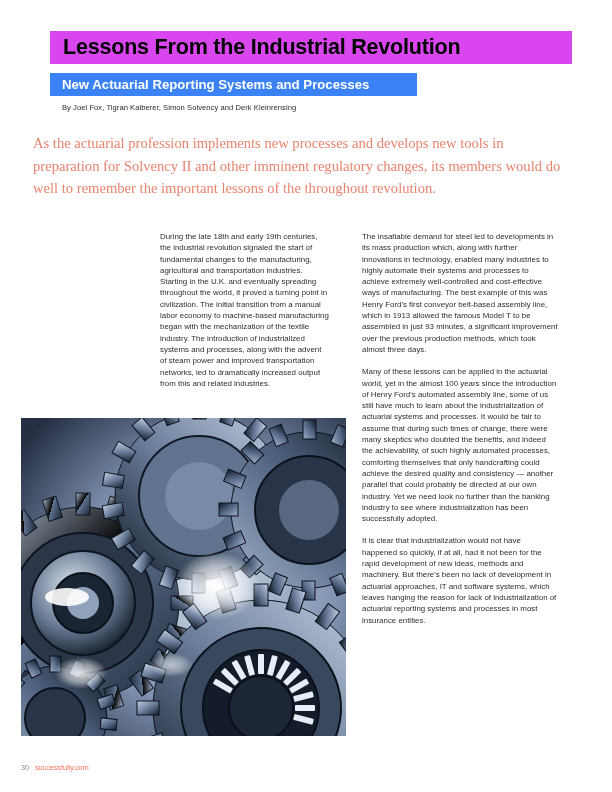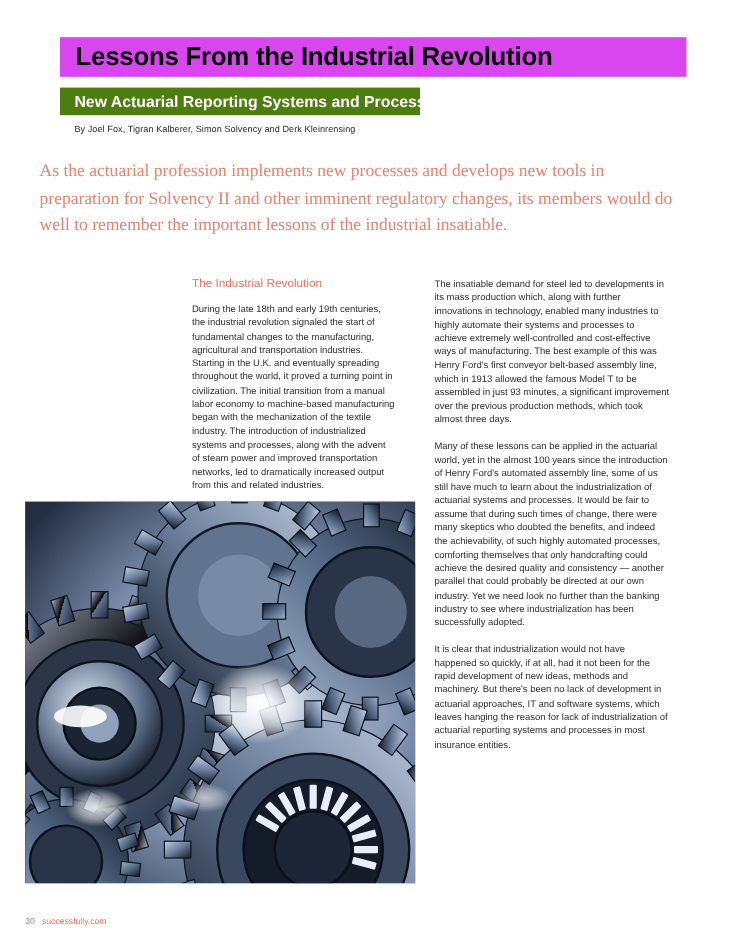--- a/index.html
+++ b/index.html
@@ -38,23 +38,23 @@
     letter-spacing: -0.2px;
     padding-left: 13px;
     line-height: 1;
     white-space: nowrap;
   }
 
   .subtitle-band {
     position: absolute;
     left: 50px;
     top: 73px;
-    width: 300px;
+    width: 367px;
     height: 23px;
-    background: #4d7c0f;
+    background: #3b82f6;
     display: flex;
     align-items: center;
   }
   .subtitle-band .subtitle-text {
     font-size: 13.2px;
     font-weight: bold;
     color: #ffffff;
     padding-left: 12px;
     line-height: 1;
     white-space: nowrap;
@@ -152,25 +152,24 @@
     <div class="title-text">Lessons From the Industrial Revolution</div>
   </div>
 
   <div class="subtitle-band">
     <div class="subtitle-text">New Actuarial Reporting Systems and Processes</div>
   </div>
 
   <div class="byline">By Joel Fox, Tigran Kalberer, Simon Solvency and Derk Kleinrensing</div>
 
   <div class="deck">
-    <p>As the actuarial profession implements new processes and develops new tools in preparation for Solvency II and other imminent regulatory changes, its members would do well to remember the important lessons of the industrial insatiable.</p>
+    <p>As the actuarial profession implements new processes and develops new tools in preparation for Solvency II and other imminent regulatory changes, its members would do well to remember the important lessons of the throughout revolution.</p>
   </div>
 
   <div class="col-left">
-    <h2 class="section-head">The Industrial Revolution</h2>
     <p class="body-p">During the late 18th and early 19th centuries, the industrial revolution signaled the start of fundamental changes to the manufacturing, agricultural and transportation industries. Starting in the U.K. and eventually spreading throughout the world, it proved a turning point in civilization. The initial transition from a manual labor economy to machine-based manufacturing began with the mechanization of the textile industry. The introduction of industrialized systems and processes, along with the advent of steam power and improved transportation networks, led to dramatically increased output from this and related industries.</p>
   </div>
 
   <div class="col-right">
     <p class="body-p">The insatiable demand for steel led to developments in its mass production which, along with further innovations in technology, enabled many industries to highly automate their systems and processes to achieve extremely well-controlled and cost-effective ways of manufacturing. The best example of this was Henry Ford's first conveyor belt-based assembly line, which in 1913 allowed the famous Model T to be assembled in just 93 minutes, a significant improvement over the previous production methods, which took almost three days.</p>
     <p class="body-p">Many of these lessons can be applied in the actuarial world, yet in the almost 100 years since the introduction of Henry Ford's automated assembly line, some of us still have much to learn about the industrialization of actuarial systems and processes. It would be fair to assume that during such times of change, there were many skeptics who doubted the benefits, and indeed the achievability, of such highly automated processes, comforting themselves that only handcrafting could achieve the desired quality and consistency — another parallel that could probably be directed at our own industry. Yet we need look no further than the banking industry to see where industrialization has been successfully adopted.</p>
     <p class="body-p">It is clear that industrialization would not have happened so quickly, if at all, had it not been for the rapid development of new ideas, methods and machinery. But there's been no lack of development in actuarial approaches, IT and software systems, which leaves hanging the reason for lack of industrialization of actuarial reporting systems and processes in most insurance entities.</p>
   </div>
 
   <div class="photo">

